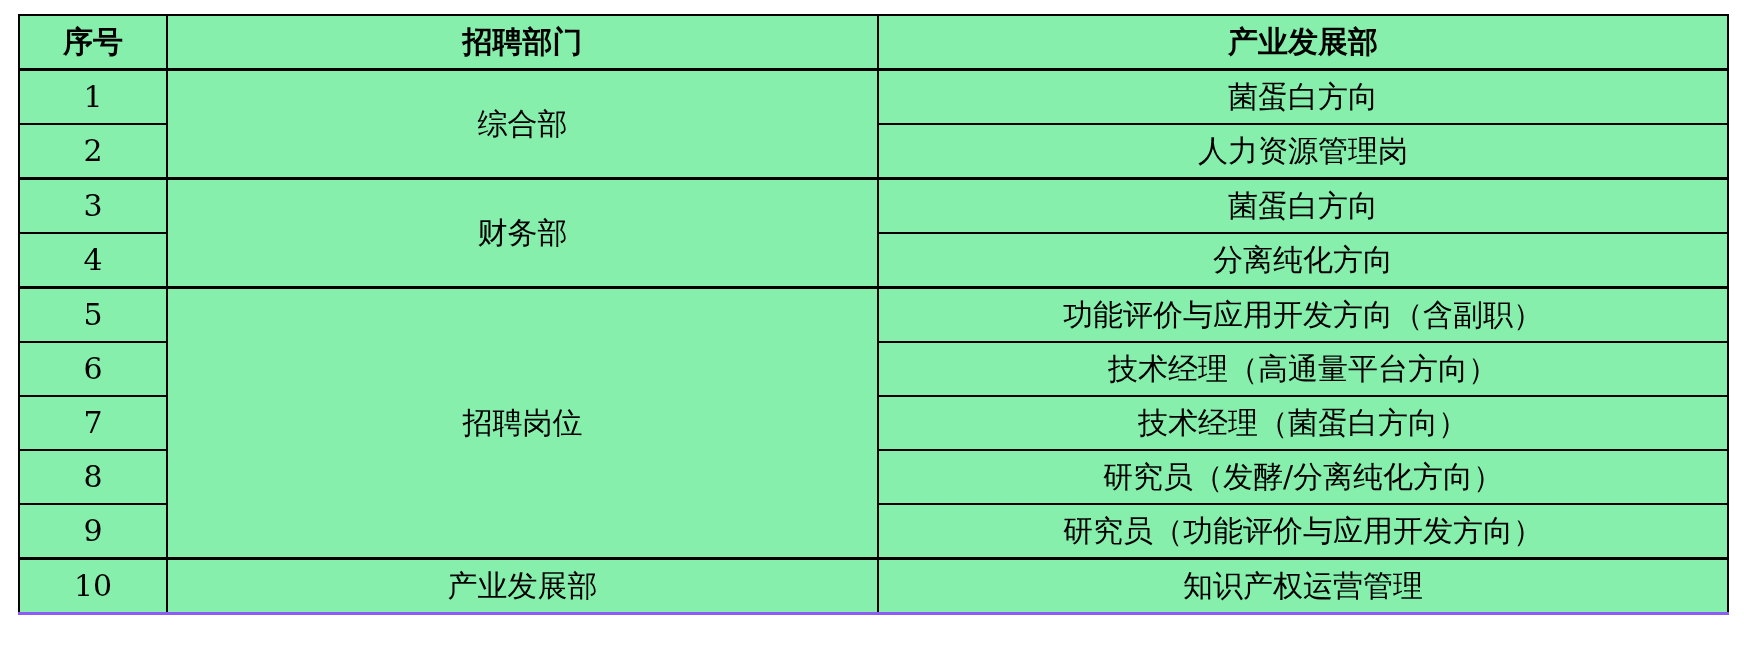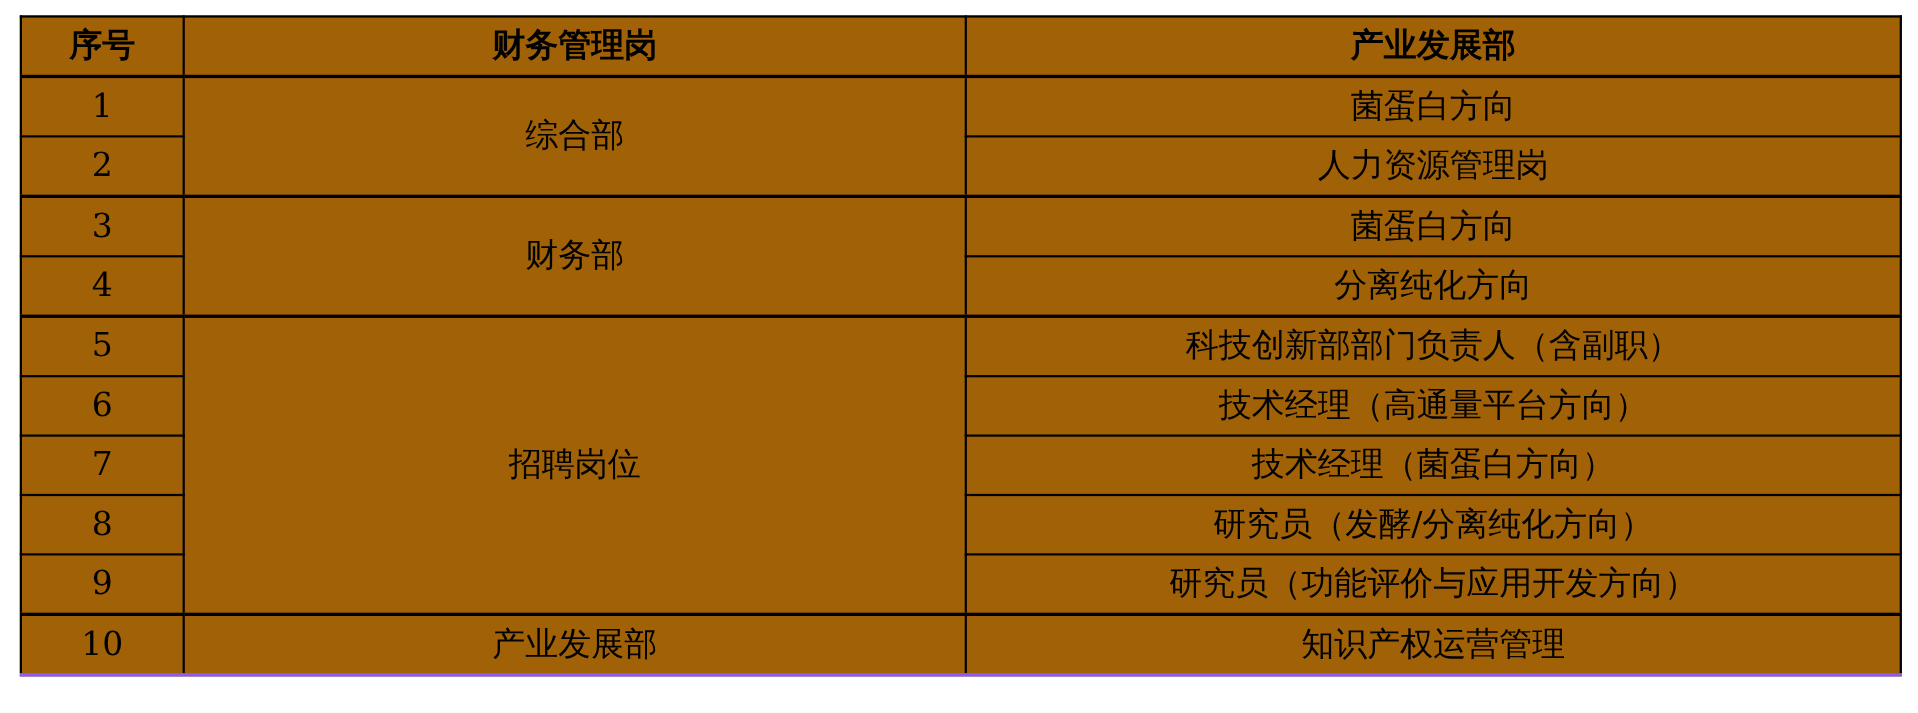--- a/index.html
+++ b/index.html
@@ -14,21 +14,21 @@
     font-family: "DejaVu Serif", "Liberation Serif", serif;
     color: #000000;
   }
   .recruit-table {
     position: absolute;
     left: 18px;
     top: 14px;
     width: 1709px;
     border-collapse: collapse;
     table-layout: fixed;
-    background: #a16207;
+    background: #86efac;
   }
   .recruit-table col.c-index      { width: 148px; }
   .recruit-table col.c-department { width: 711px; }
   .recruit-table col.c-position   { width: 850px; }
 
   .recruit-table th,
   .recruit-table td {
     border: 2px solid #000000;
     height: 52px;
     padding: 0 6px;
@@ -55,21 +55,21 @@
 
 <table class="recruit-table">
   <colgroup>
     <col class="c-index">
     <col class="c-department">
     <col class="c-position">
   </colgroup>
   <thead>
     <tr>
       <th>序号</th>
-      <th>财务管理岗</th>
+      <th>招聘部门</th>
       <th>产业发展部</th>
     </tr>
   </thead>
   <tbody>
       <tr>
         <td>1</td>
         <td rowspan="2">综合部</td>
         <td>菌蛋白方向</td>
       </tr>
       <tr>
@@ -81,21 +81,21 @@
         <td rowspan="2">财务部</td>
         <td>菌蛋白方向</td>
       </tr>
       <tr>
         <td>4</td>
         <td>分离纯化方向</td>
       </tr>
       <tr class="group-start">
         <td>5</td>
         <td rowspan="5">招聘岗位</td>
-        <td>科技创新部部门负责人（含副职）</td>
+        <td>功能评价与应用开发方向（含副职）</td>
       </tr>
       <tr>
         <td>6</td>
         <td>技术经理（高通量平台方向）</td>
       </tr>
       <tr>
         <td>7</td>
         <td>技术经理（菌蛋白方向）</td>
       </tr>
       <tr>

